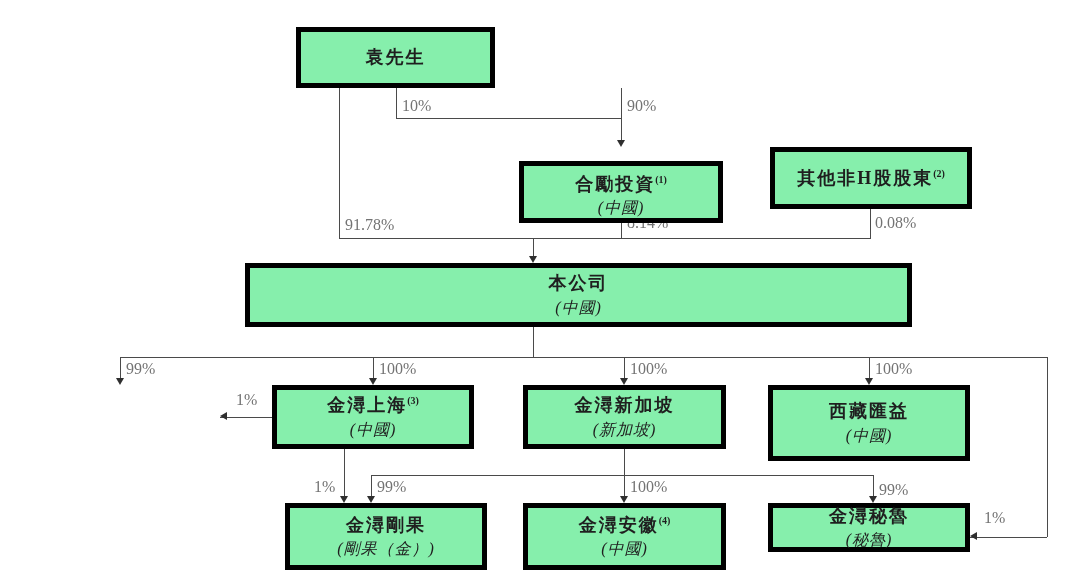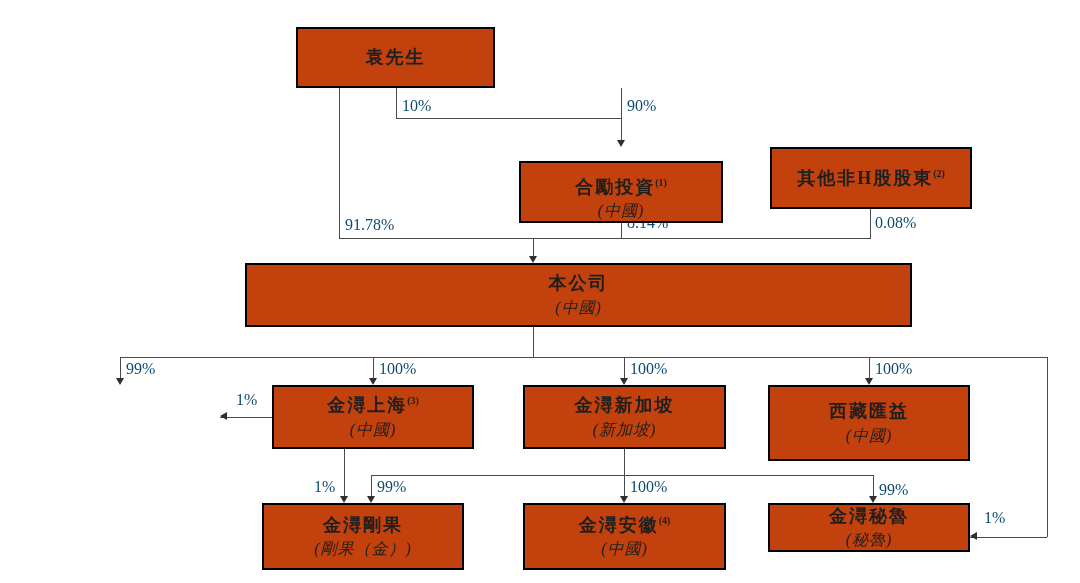--- a/index.html
+++ b/index.html
@@ -1,21 +1,21 @@
 <!DOCTYPE html>
 <html><head>
 <meta charset="utf-8">
 <style>
   html,body{margin:0;padding:0;background:#ffffff;}
   .canvas{
     position:relative;width:1080px;height:583px;background:#ffffff;
     font-family:"Liberation Serif","DejaVu Serif",serif;color:#1f1f1f;overflow:hidden;
   }
   .node{
-    position:absolute;box-sizing:border-box;border:2px solid #000000;background:#c2410c;
+    position:absolute;box-sizing:border-box;border:5px solid #000000;background:#86efac;
     display:flex;flex-direction:column;align-items:center;justify-content:center;
     text-align:center;line-height:1.25;
   }
   .node .title{
     font-weight:bold;font-size:18px;letter-spacing:2px;white-space:nowrap;
   }
   .node .title sup{
     font-size:10px;letter-spacing:0;vertical-align:super;line-height:0;
   }
   .node .subtitle{
@@ -28,21 +28,21 @@
     position:absolute;width:0;height:0;
     border-left:4.5px solid transparent;border-right:4.5px solid transparent;
     border-top:7px solid #2f2f2f;
   }
   .arrow-left{
     position:absolute;width:0;height:0;
     border-top:4.5px solid transparent;border-bottom:4.5px solid transparent;
     border-right:7px solid #2f2f2f;
   }
   .pct{
-    position:absolute;font-size:16px;white-space:nowrap;color:#0c4a6e;line-height:1.15;
+    position:absolute;font-size:16px;white-space:nowrap;color:#737373;line-height:1.15;
   }
 </style>
 </head>
 <body>
 
 <div class="canvas">
 
   <div class="vline" style="left:339px;top:88px;height:150px;"></div>
   <div class="vline" style="left:396px;top:88px;height:31px;"></div>
   <div class="hline" style="left:396px;top:118px;width:226px;"></div>
@@ -128,21 +128,21 @@
   <div class="node" style="left:523px;top:385px;width:203px;height:64px;">
     <div class="title">金潯新加坡</div>
     <div class="subtitle">(新加坡)</div>
   </div>
 
   <div class="node" style="left:768px;top:385px;width:202px;height:76px;">
     <div class="title">西藏匯益</div>
     <div class="subtitle">(中國)</div>
   </div>
 
-  <div class="node" style="left:262px;top:503px;width:202px;height:67px;">
+  <div class="node" style="left:285px;top:503px;width:202px;height:67px;">
     <div class="title">金潯剛果</div>
     <div class="subtitle">(剛果（金）)</div>
   </div>
 
   <div class="node" style="left:523px;top:503px;width:203px;height:67px;">
     <div class="title"><span>金潯安徽</span><sup>(4)</sup></div>
     <div class="subtitle">(中國)</div>
   </div>
 
   <div class="node" style="left:768px;top:503px;width:202px;height:49px;">

